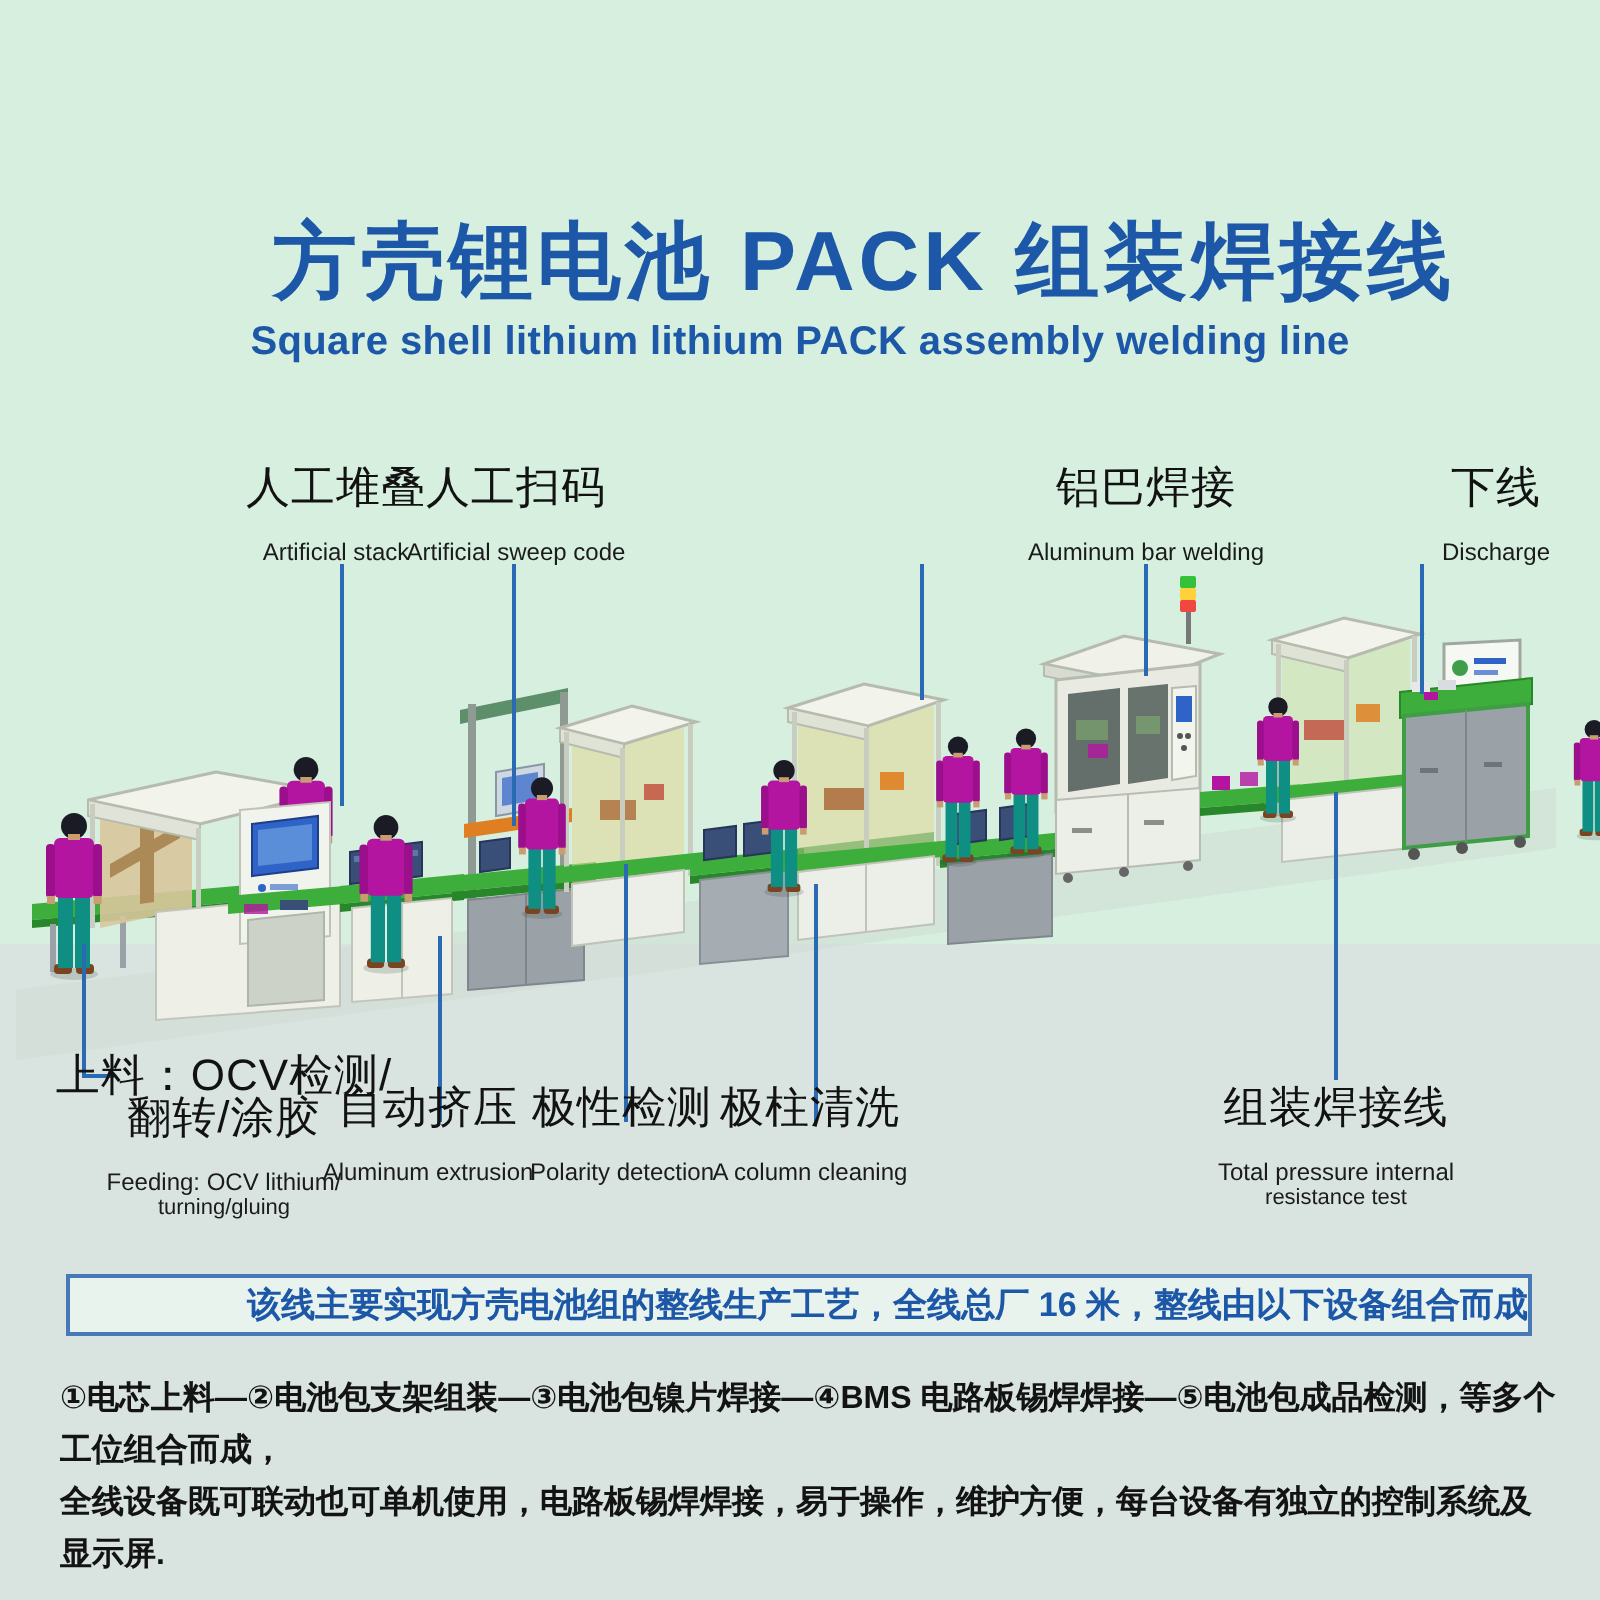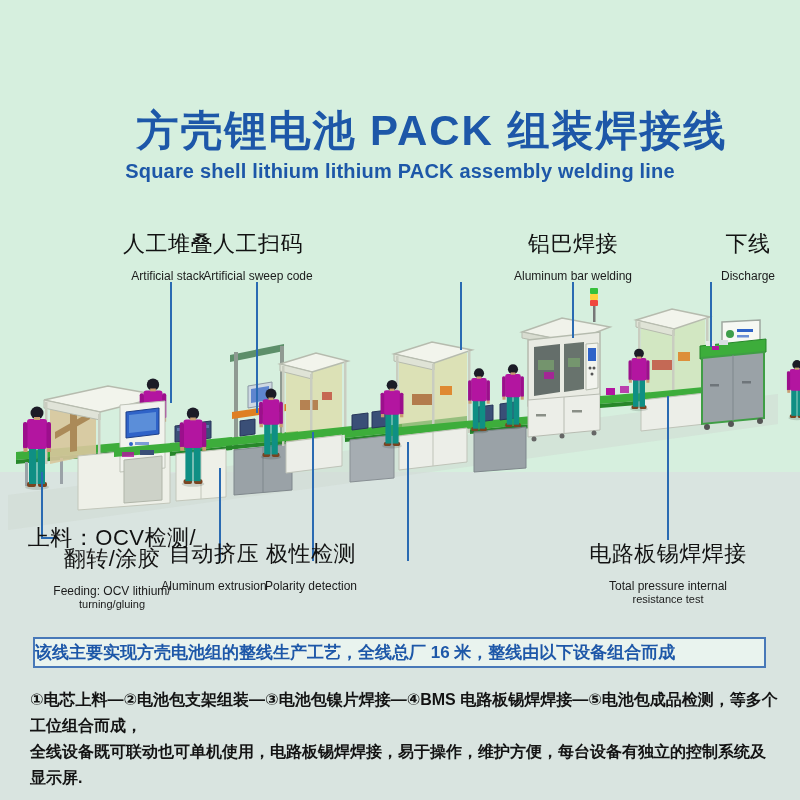--- a/index.html
+++ b/index.html
@@ -25,21 +25,21 @@
   
   .st-label{position:absolute;transform:translateX(-50%);text-align:center;color:#121212;z-index:3;}
   .st-label .zh{font-size:22px;font-weight:400;line-height:21px;white-space:nowrap;letter-spacing:0.5px;}
   .st-label .en{font-size:12px;font-weight:500;line-height:13px;margin-top:16px;white-space:nowrap;color:#1b1b1b;}
   .st-label .en2{font-size:11px;font-weight:500;line-height:13px;white-space:nowrap;color:#1b1b1b;}
   
   #info-box{
     left:33px;top:637px;width:729px;height:27px;
     border:2px solid #4878b8;background:rgba(236,246,241,0.8);
     color:#1d57a8;font-size:17px;font-weight:700;
-    text-align:left;line-height:27px;white-space:nowrap;z-index:3;
+    text-align:right;line-height:27px;white-space:nowrap;z-index:3;
   }
   
   #description{
     left:30px;top:687px;width:748px;
     color:#131313;font-size:16px;font-weight:600;line-height:26px;z-index:3;
   }
   #diagram-svg{position:absolute;left:0;top:0;z-index:1;}
 </style>
 </head>
 <body>
@@ -282,22 +282,26 @@
     <div class="en2">turning/gluing</div>
   </div>
   <div class="st-label" style="left:214px;top:543px;">
     <div class="zh">自动挤压</div>
     <div class="en">Aluminum extrusion</div>
   </div>
   <div class="st-label" style="left:311px;top:543px;">
     <div class="zh">极性检测</div>
     <div class="en">Polarity detection</div>
   </div>
+  <div class="st-label" style="left:405px;top:543px;">
+    <div class="zh">极柱清洗</div>
+    <div class="en">A column cleaning</div>
+  </div>
   <div class="st-label" style="left:668px;top:543px;">
-    <div class="zh">电路板锡焊焊接</div>
+    <div class="zh">组装焊接线</div>
     <div class="en">Total pressure internal</div>
     <div class="en2">resistance test</div>
   </div>
 
   <div id="info-box" class="abs">
     <span>该线主要实现方壳电池组的整线生产工艺，全线总厂 16 米，整线由以下设备组合而成</span>
   </div>
 
   <div id="description" class="abs">
     <div>①电芯上料—②电池包支架组装—③电池包镍片焊接—④BMS 电路板锡焊焊接—⑤电池包成品检测，等多个工位组合而成，</div>

